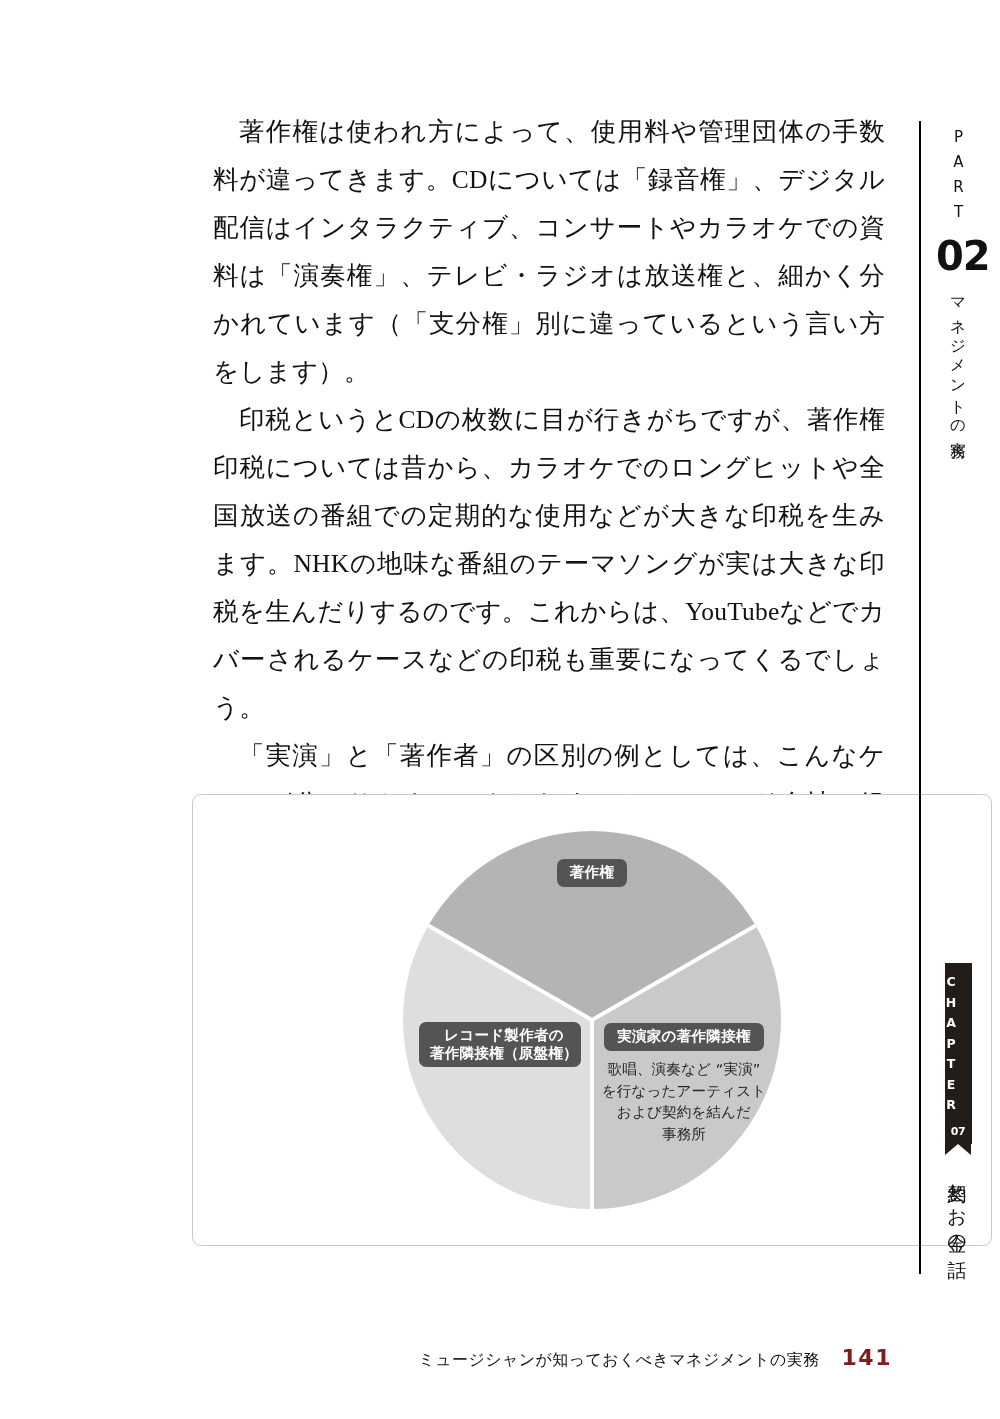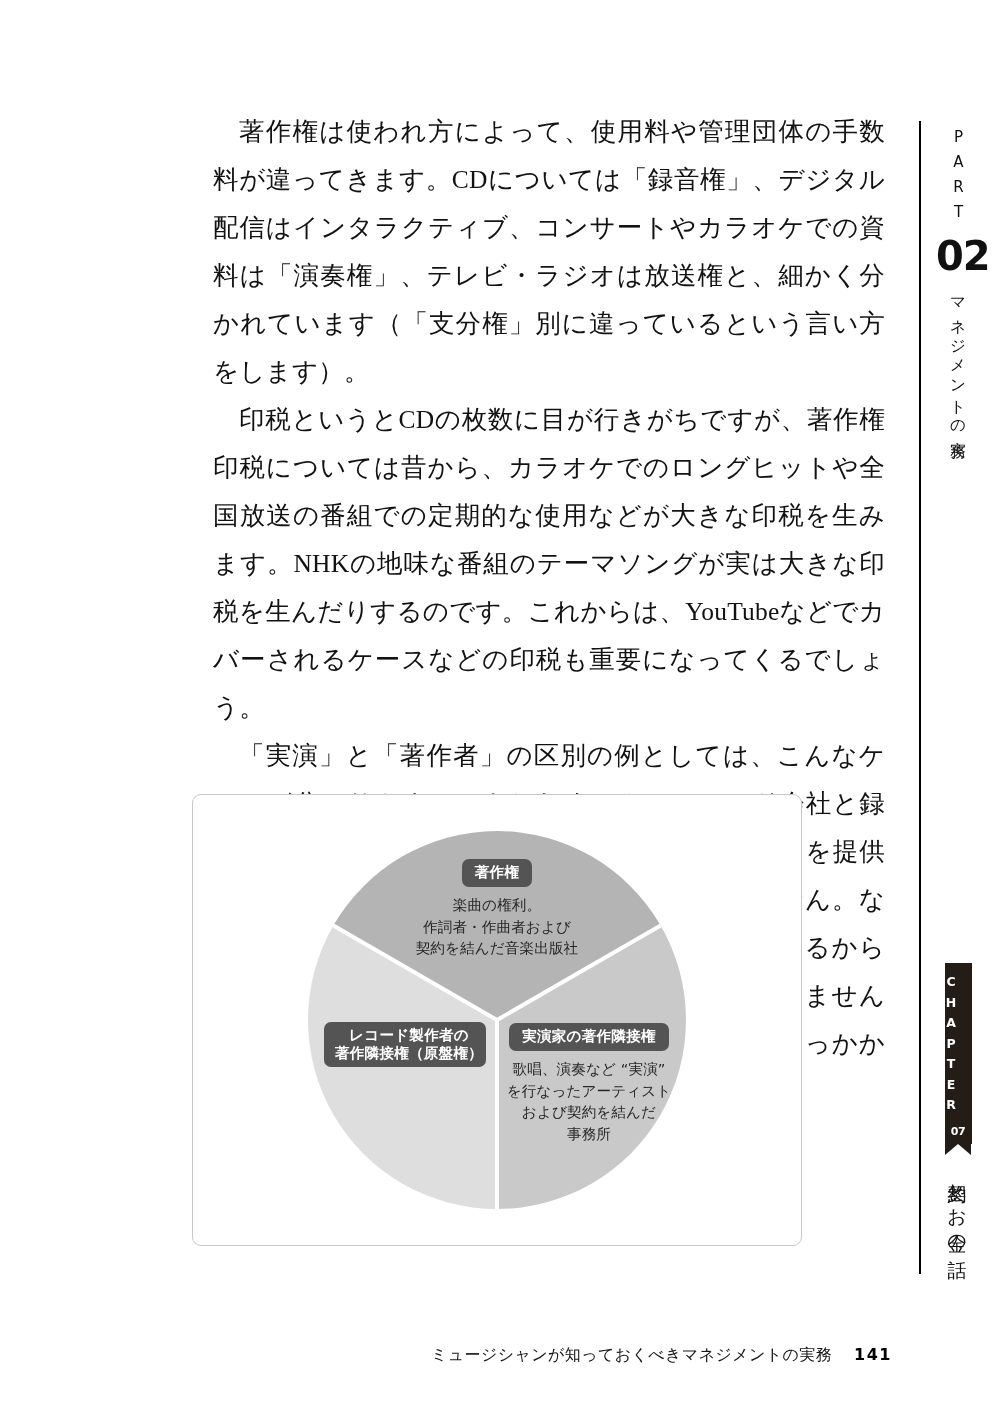--- a/index.html
+++ b/index.html
@@ -38,21 +38,21 @@
     text-indent: 26px;
     letter-spacing: 0.2px;
     color: #121212;
   }
 
   
   .figure-box {
     position: absolute;
     left: 192px;
     top: 794px;
-    width: 610px;
+    width: 800px;
     height: 452px;
     border: 1.5px solid #c8c8c8;
     border-radius: 9px;
     box-sizing: border-box;
     background: #ffffff;
   }
 
   .pie-wrap {
     position: absolute;
     left: 50%;
@@ -244,23 +244,23 @@
     width: 892px;
     text-align: right;
     font-family: "DejaVu Sans", "Liberation Sans", sans-serif;
   }
   .footer-text {
     font-size: 16px;
     color: #151515;
     letter-spacing: 0.4px;
   }
   .footer-page {
-    font-size: 16px;
-    font-weight: bold;
-    color: #000000;
+    font-size: 22px;
+    font-weight: bold;
+    color: #7f1d1d;
     margin-left: 22px;
     letter-spacing: 1.5px;
   }
 </style>
 </head>
 <body>
 
 <div class="page">
 
   <div class="text-column">
@@ -281,23 +281,20 @@
 
         <g stroke="#ffffff" stroke-width="4">
           <line x1="189" y1="189" x2="25.35" y2="94.5"></line>
           <line x1="189" y1="189" x2="352.65" y2="94.5"></line>
           <line x1="189" y1="189" x2="189" y2="378"></line>
         </g>
       </svg>
 
       <div class="seg-label seg-top">
         <span class="badge">著作権</span>
-        <div class="seg-desc">楽曲の権利。
-作詞者・作曲者および
-契約を結んだ音楽出版社</div>
       </div>
 
       <div class="seg-label seg-left">
         <span class="badge two-line">
           <span>レコード製作者の</span><br>
           <span>著作隣接権（原盤権）</span>
         </span>
       </div>
 
       <div class="seg-label seg-right">

